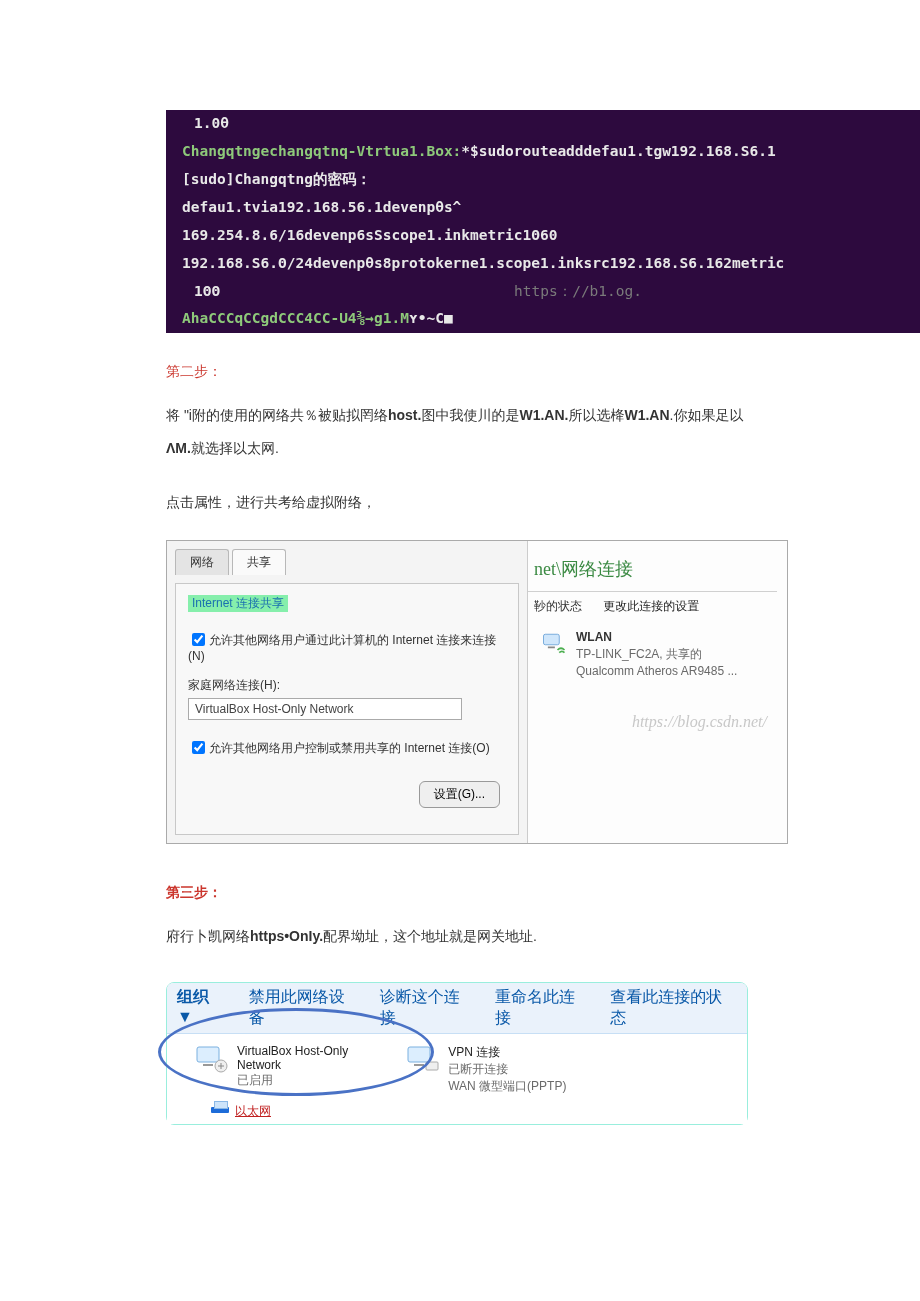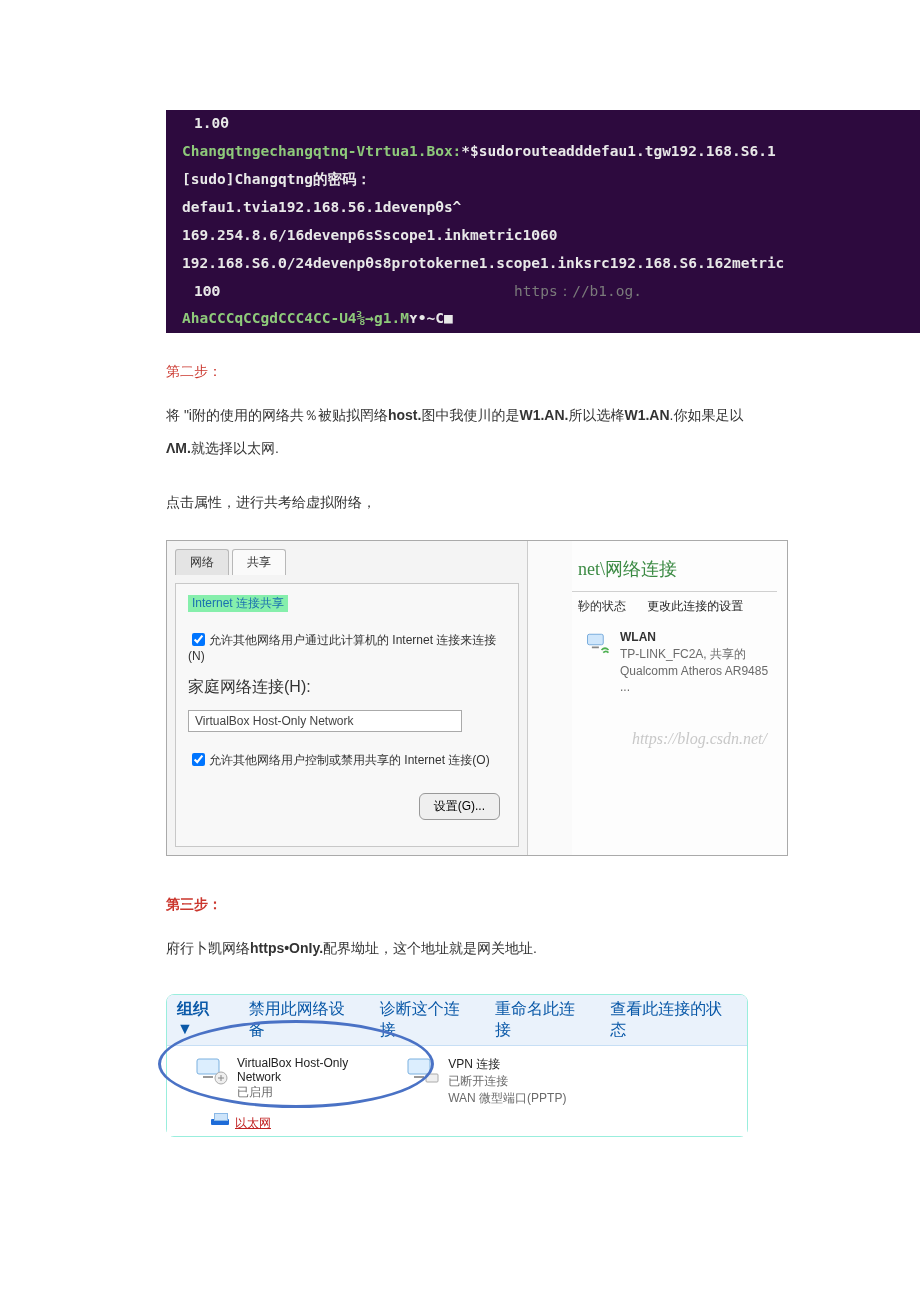--- a/index.html
+++ b/index.html
@@ -31,21 +31,21 @@
   .faint { color: #7a7a7a; }
   .tline { padding: 2px 16px; }
 
   .content { margin: 0 136px; }
   .step-red { color: #cb362d; font-size: 14px; margin: 24px 0 18px 0; }
   .step-red-bold { color: #cb362d; font-size: 14px; font-weight: bold; margin: 40px 0 18px 0; }
   .para { font-size: 14px; line-height: 2.3; margin: 0 0 22px 0; color: #333; letter-spacing: 0; }
   .para strong { font-weight: bold; }
 
   
-  .dualpanel { display: flex; margin: 8px 0 10px 0; border: 1px solid #aaa; width: 620px; background:#fafafa;gap:44px; }
+  .dualpanel { display: flex; margin: 8px 0 10px 0; border: 1px solid #aaa; width: 620px; background:#fafafa; }
   .leftpanel {
     width: 360px;
     border-right: 1px solid #ccc;
     background: #f4f4f4;
     position: relative;
   }
   .tabs { position: relative; padding: 8px 8px 0 8px; }
   .tab {
     display: inline-block;
     padding: 4px 14px;
@@ -60,21 +60,21 @@
   .tab.inactive { background: #e4e4e4; }
   .fieldset {
     margin: 8px;
     border: 1px solid #c8c8c8;
     padding: 10px 12px 20px 12px;
     background: #f8f8f8;
   }
   .fieldset-legend { font-size: 12px; color: #1a6fb0; margin: -18px 0 8px 0; background:#86efac; display:inline-block; padding:0 4px; }
   .chk-row { font-size: 12px; color: #333; margin: 10px 0; }
   .chk-row input { vertical-align: -2px; margin-right: 4px; }
-  .lbl { font-size: 16px; color: #333; margin: 14px 0 12px 0; }
+  .lbl { font-size: 12px; color: #333; margin: 14px 0 4px 0; }
   .txtbox {
     border: 1px solid #aaa;
     background: #fff;
     font-size: 12px;
     padding: 3px 6px;
     width: 260px;
     color: #444;
   }
   .btn-settings {
     float: right;

